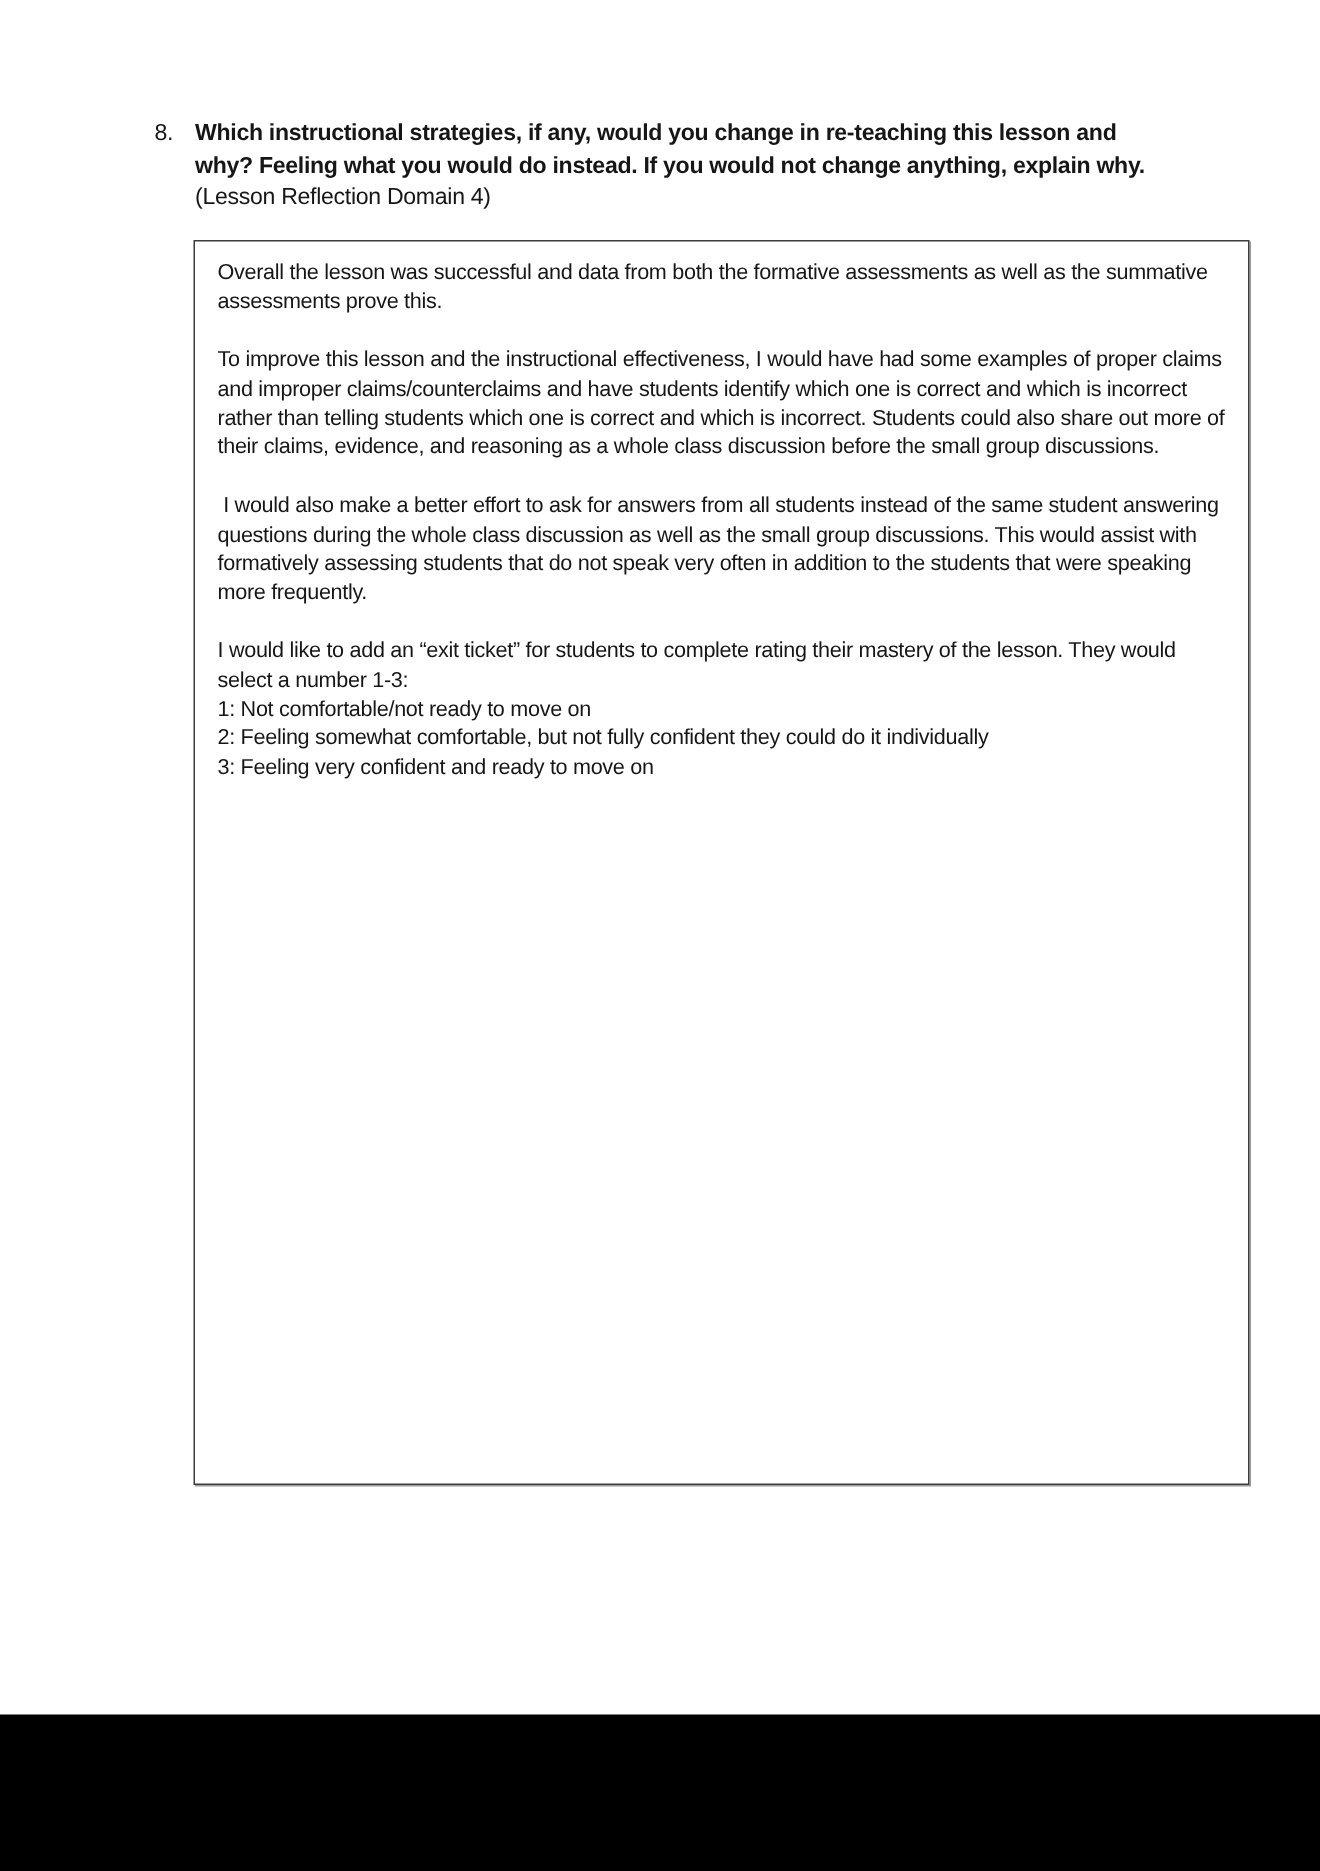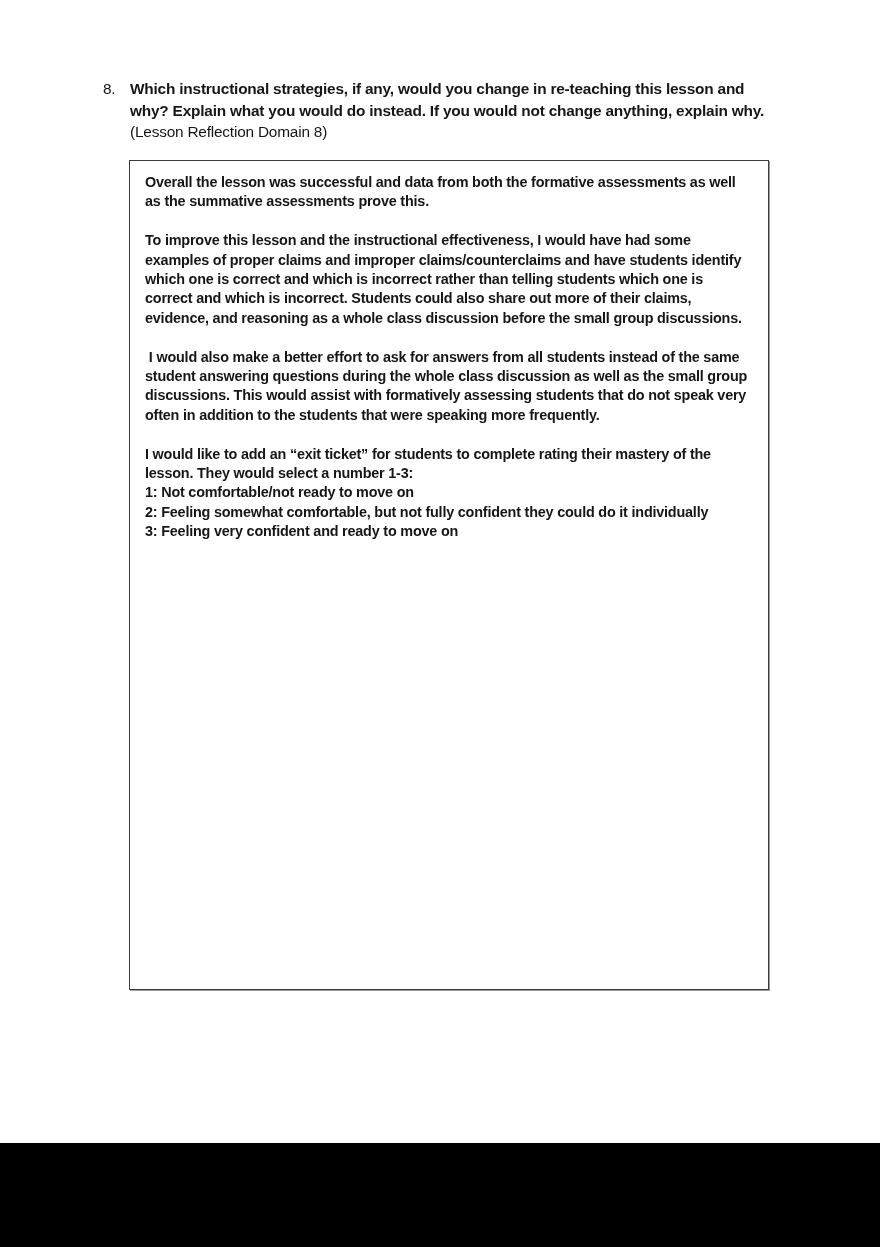--- a/index.html
+++ b/index.html
@@ -30,27 +30,26 @@
   }
   .q-text .q-bold {
     font-weight: bold;
   }
 
   
   .answer-box {
     position: absolute;
     left: 129px;
     top: 160px;
-    width: 640px;
+    width: 704px;
     height: 830px;
     background: #ffffff;
     border: 1px solid #3d3d3d;
     box-shadow: 1px 1px 0 #9b9b9b;
     padding: 12px 14px 0 15px;
-    font-weight: bold;
   }
   .answer-box p {
     font-size: 14.4px;
     line-height: 19.4px;
     margin: 0 0 19.4px 0;
     white-space: pre-wrap;
   }
   .answer-box p:last-child { margin-bottom: 0; }
 
   
@@ -61,22 +60,22 @@
     width: 880px;
     height: 104px;
     background: #000000;
   }
 </style>
 </head>
 <body>
 
 <div class="question">
   <span class="q-number">8.</span>
-  <span class="q-text"><span class="q-bold">Which instructional strategies, if any, would you change in re-teaching this lesson and why? Explain what you would do instead. If you would not change anything, explain why.</span>
-    <span>(Lesson Reflection Domain 8)</span>
+  <span class="q-text"><span class="q-bold">Which instructional strategies, if any, would you change in re-teaching this lesson and why? Feeling what you would do instead. If you would not change anything, explain why.</span>
+    <span>(Lesson Reflection Domain 4)</span>
   </span>
 </div>
 
 <div class="answer-box">
   <p>Overall the lesson was successful and data from both the formative assessments as well as the summative assessments prove this.</p>
   <p>To improve this lesson and the instructional effectiveness, I would have had some examples of proper claims and improper claims/counterclaims and have students identify which one is correct and which is incorrect rather than telling students which one is correct and which is incorrect. Students could also share out more of their claims, evidence, and reasoning as a whole class discussion before the small group discussions.</p>
   <p> I would also make a better effort to ask for answers from all students instead of the same student answering questions during the whole class discussion as well as the small group discussions. This would assist with formatively assessing students that do not speak very often in addition to the students that were speaking more frequently.</p>
   <p>I would like to add an “exit ticket” for students to complete rating their mastery of the lesson. They would select a number 1-3:
 1: Not comfortable/not ready to move on
 2: Feeling somewhat comfortable, but not fully confident they could do it individually

